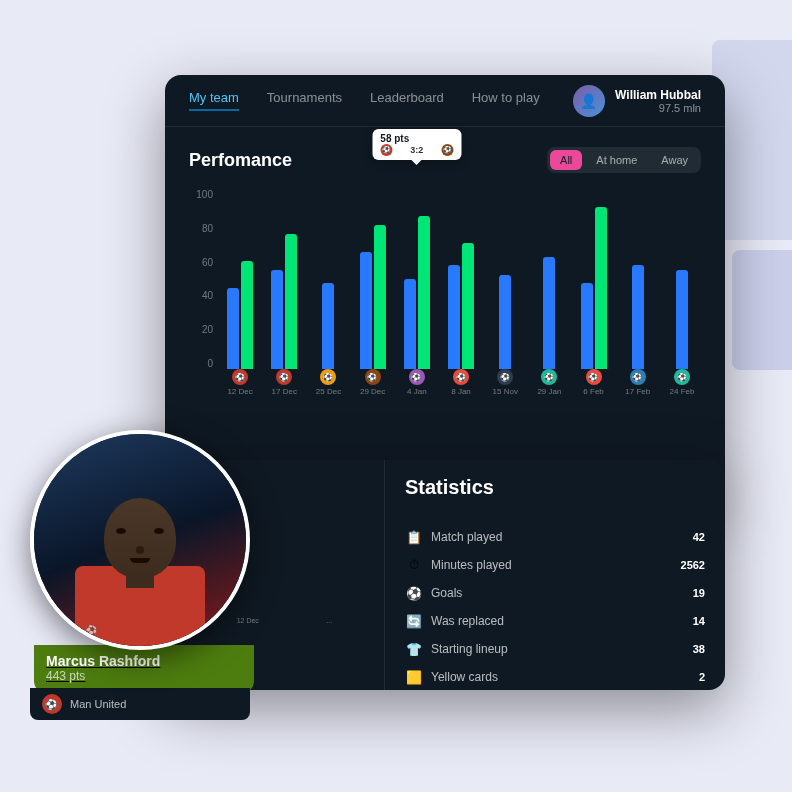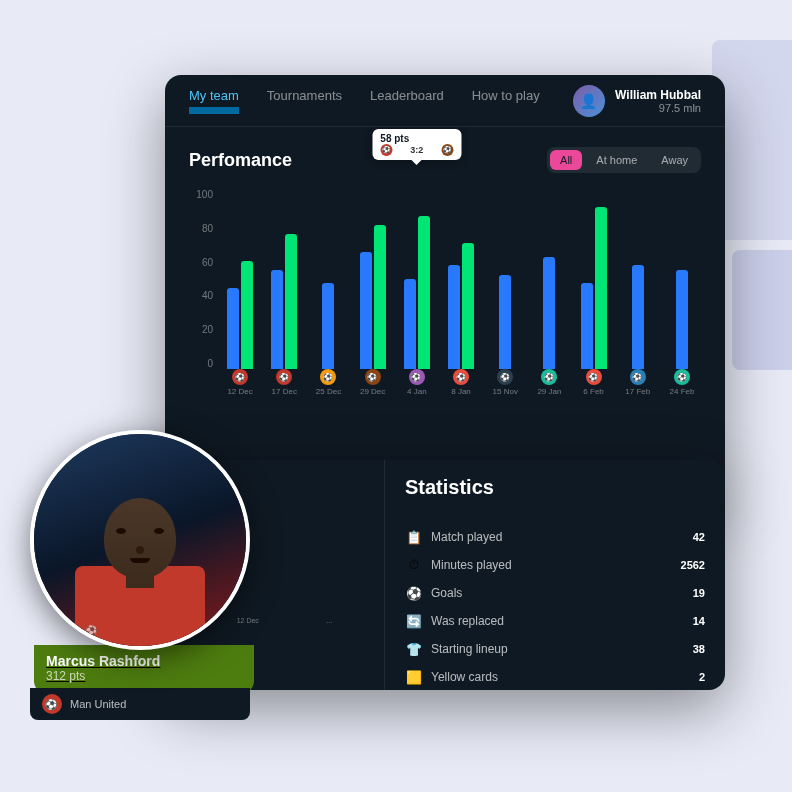--- a/index.html
+++ b/index.html
@@ -61,21 +61,21 @@
       flex: 1;
     }
     .nav-item {
       color: rgba(255,255,255,0.5);
       font-size: 13px;
       cursor: pointer;
       padding-bottom: 4px;
     }
     .nav-item.active {
       color: #4fc3f7;
-      border-bottom: 7px solid #0369a1;
+      border-bottom: 2px solid #0369a1;
     }
     .nav-user {
       display: flex;
       align-items: center;
       gap: 10px;
     }
     .nav-avatar {
       width: 32px;
       height: 32px;
       border-radius: 50%;
@@ -728,19 +728,19 @@
 
       <div style="position:absolute;top:48px;left:50%;transform:translateX(-50%);width:8px;height:8px;background:#2d1a0e;border-radius:50%;"></div>
 
       <div style="position:absolute;top:60px;left:50%;transform:translateX(-50%);width:20px;height:5px;background:#1a0a00;border-radius:0 0 10px 10px;"></div>
     </div>
   </div>
 </div>
 
 <div class="player-info-bar">
   <div class="player-full-name">Marcus Rashford</div>
-  <div class="player-pts">312 pts</div>
+  <div class="player-pts">443 pts</div>
 </div>
 
 <div class="team-row">
   <div class="team-logo">⚽</div>
   <span class="team-name">Man United</span>
 </div>
 
 </body></html>

